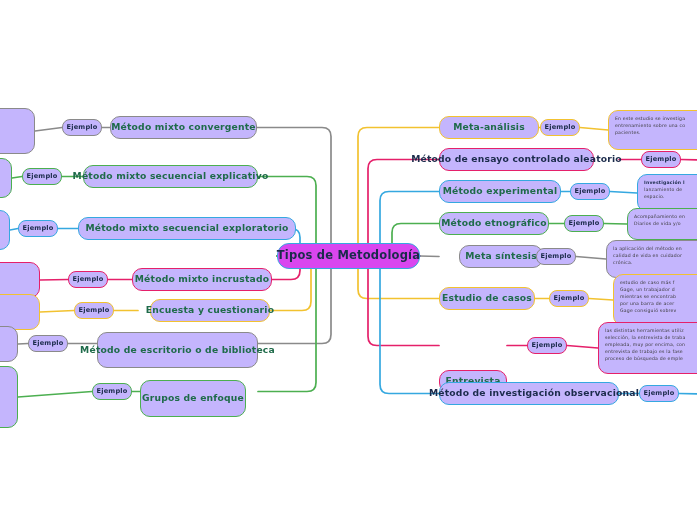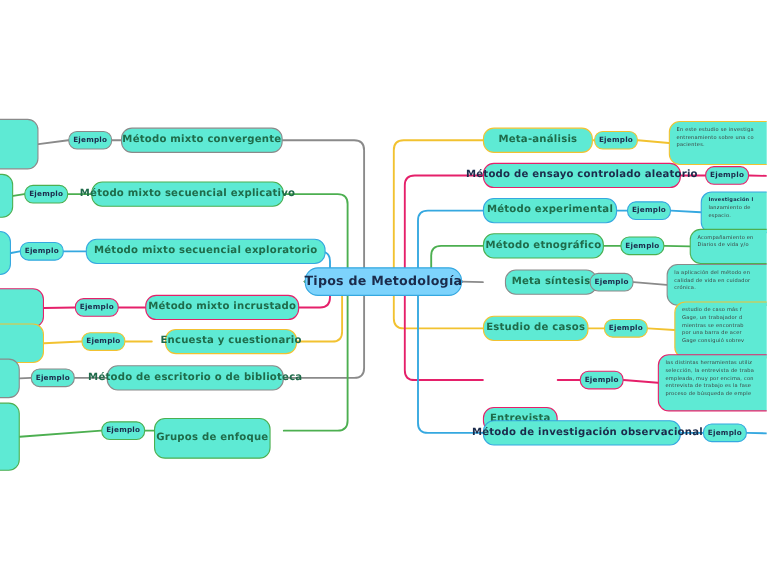--- a/index.html
+++ b/index.html
@@ -5,30 +5,30 @@
   html,body{margin:0;padding:0;}
   body{
     width:697px;height:520px;background:#ffffff;overflow:hidden;position:relative;
     font-family:"DejaVu Sans","Liberation Sans",sans-serif;
   }
   #canvas{position:absolute;inset:0;width:697px;height:520px;}
   #links{position:absolute;left:0;top:0;width:697px;height:520px;pointer-events:none;}
   .node{
     position:absolute;box-sizing:border-box;
     display:flex;align-items:center;justify-content:center;
-    border-style:solid;border-width:1.6px;background:#5eead4;
+    border-style:solid;border-width:1.6px;background:#c4b5fd;
     border-radius:9px;
     font-weight:bold;letter-spacing:.2px;
     text-align:center;line-height:1.15;
     white-space:nowrap;
   }
   .root{
     border-width:1.6px;border-radius:12px;
     font-size:11.5px;color:#1b2b4b;
-    border-color:#35a8e0;background:#7dd3fc;
+    border-color:#35a8e0;background:#d946ef;
     padding:0 12px;
   }
   .topic{
     font-size:9.2px;padding:0 10px;border-radius:10px;
   }
   .ejemplo{
     font-size:6.6px;border-radius:8px;border-width:1.5px;
     padding:0 6px;font-weight:bold;
   }
   .leaf{
@@ -101,30 +101,30 @@
     <div class="node leaf" style="left: -60px; top: 158px; width: 72px; min-height: 40px; border-color: rgb(76, 175, 80);"></div>
     <div class="node topic" style="left: 78px; top: 217px; width: 218px; height: 23px; border-color: rgb(53, 168, 224); color: rgb(31, 107, 74);">Método mixto secuencial exploratorio</div>
     <div class="node ejemplo" style="left: 18px; top: 220px; width: 40px; height: 17px; border-color: rgb(53, 168, 224); color: rgb(27, 43, 75);">Ejemplo</div>
     <div class="node leaf" style="left: -60px; top: 210px; width: 70px; min-height: 40px; border-color: rgb(53, 168, 224);"></div>
     <div class="node topic" style="left: 132px; top: 268px; width: 140px; height: 23px; border-color: rgb(229, 32, 106); color: rgb(31, 107, 74);">Método mixto incrustado</div>
     <div class="node ejemplo" style="left: 68px; top: 271px; width: 40px; height: 17px; border-color: rgb(229, 32, 106); color: rgb(27, 43, 75);">Ejemplo</div>
     <div class="node leaf" style="left: -40px; top: 262px; width: 80px; min-height: 36px; border-color: rgb(229, 32, 106);">nico se<br>cantes.</div>
     <div class="node topic" style="left: 138px; top: 299px; width: 120px; height: 23px; border-color: rgb(242, 194, 48); color: rgb(31, 107, 74); margin-left: 12px;">Encuesta y cuestionario</div>
     <div class="node ejemplo" style="left: 74px; top: 302px; width: 40px; height: 17px; border-color: rgb(242, 194, 48); color: rgb(27, 43, 75);">Ejemplo</div>
     <div class="node leaf" style="left: -40px; top: 294px; width: 80px; min-height: 36px; border-color: rgb(242, 194, 48);">ncuesta<br>ue al</div>
-    <div class="node topic" style="left: 97px; top: 332px; width: 161px; height: 23px; border-color: rgb(138, 138, 138); color: rgb(31, 107, 74);">Método de escritorio o de biblioteca</div>
+    <div class="node topic" style="left: 97px; top: 332px; width: 161px; height: 36px; border-color: rgb(138, 138, 138); color: rgb(31, 107, 74);">Método de escritorio o de biblioteca</div>
     <div class="node ejemplo" style="left: 28px; top: 335px; width: 40px; height: 17px; border-color: rgb(138, 138, 138); color: rgb(27, 43, 75);">Ejemplo</div>
     <div class="node leaf" style="left: -54px; top: 326px; width: 72px; min-height: 36px; border-color: rgb(138, 138, 138);"></div>
     <div class="node topic" style="left: 140px; top: 380px; width: 106px; height: 37px; border-color: rgb(76, 175, 80); color: rgb(31, 107, 74); text-align: center;">Grupos de enfoque</div>
     <div class="node ejemplo" style="left: 92px; top: 383px; width: 40px; height: 17px; border-color: rgb(76, 175, 80); color: rgb(27, 43, 75);">Ejemplo</div>
     <div class="node leaf" style="left: -60px; top: 366px; width: 78px; min-height: 62px; border-color: rgb(76, 175, 80);">rácticas sexuales<br><br>unidad, debe<br>s requisitos: sean<br>a 18 años y estén</div>
     <div class="node topic" style="left: 439px; top: 116px; width: 100px; height: 23px; border-color: rgb(242, 194, 48); color: rgb(31, 107, 74);">Meta-análisis</div>
     <div class="node ejemplo" style="left: 540px; top: 119px; width: 40px; height: 17px; border-color: rgb(242, 194, 48); color: rgb(27, 43, 75);">Ejemplo</div>
     <div class="node leaf" style="left: 608px; top: 110px; width: 110px; min-height: 40px; border-color: rgb(242, 194, 48);">En este estudio se investiga<br>entrenamiento sobre una co<br>pacientes.</div>
-    <div class="node topic" style="left: 439px; top: 148px; width: 180px; height: 23px; border-color: rgb(229, 32, 106); color: rgb(27, 43, 75);">Método de ensayo controlado aleatorio</div>
+    <div class="node topic" style="left: 439px; top: 148px; width: 155px; height: 23px; border-color: rgb(229, 32, 106); color: rgb(27, 43, 75);">Método de ensayo controlado aleatorio</div>
     <div class="node ejemplo" style="left: 641px; top: 151px; width: 40px; height: 17px; border-color: rgb(229, 32, 106); color: rgb(27, 43, 75);">Ejemplo</div>
     <div class="node topic" style="left: 439px; top: 180px; width: 122px; height: 23px; border-color: rgb(53, 168, 224); color: rgb(31, 107, 74);">Método experimental</div>
     <div class="node ejemplo" style="left: 570px; top: 183px; width: 40px; height: 17px; border-color: rgb(53, 168, 224); color: rgb(27, 43, 75);">Ejemplo</div>
     <div class="node leaf" style="left: 637px; top: 174px; width: 110px; min-height: 38px; border-color: rgb(53, 168, 224);"><b>Investigación l</b><br>lanzamiento de<br>espacio.</div>
     <div class="node topic" style="left: 439px; top: 212px; width: 110px; height: 23px; border-color: rgb(76, 175, 80); color: rgb(31, 107, 74);">Método etnográfico</div>
     <div class="node ejemplo" style="left: 564px; top: 215px; width: 40px; height: 17px; border-color: rgb(76, 175, 80); color: rgb(27, 43, 75);">Ejemplo</div>
     <div class="node leaf" style="left: 627px; top: 208px; width: 110px; min-height: 32px; border-color: rgb(76, 175, 80);">Acompañamiento en<br>Diarios de vida y/o</div>
     <div class="node topic" style="left: 439px; top: 245px; width: 84px; height: 23px; border-color: rgb(138, 138, 138); color: rgb(31, 107, 74); margin-left: 20px;">Meta síntesis</div>
     <div class="node ejemplo" style="left: 536px; top: 248px; width: 40px; height: 17px; border-color: rgb(138, 138, 138); color: rgb(27, 43, 75);">Ejemplo</div>
     <div class="node leaf" style="left: 606px; top: 240px; width: 110px; min-height: 38px; border-color: rgb(138, 138, 138);">la aplicación del método en<br>calidad de vida en cuidador<br>crónica.</div>

